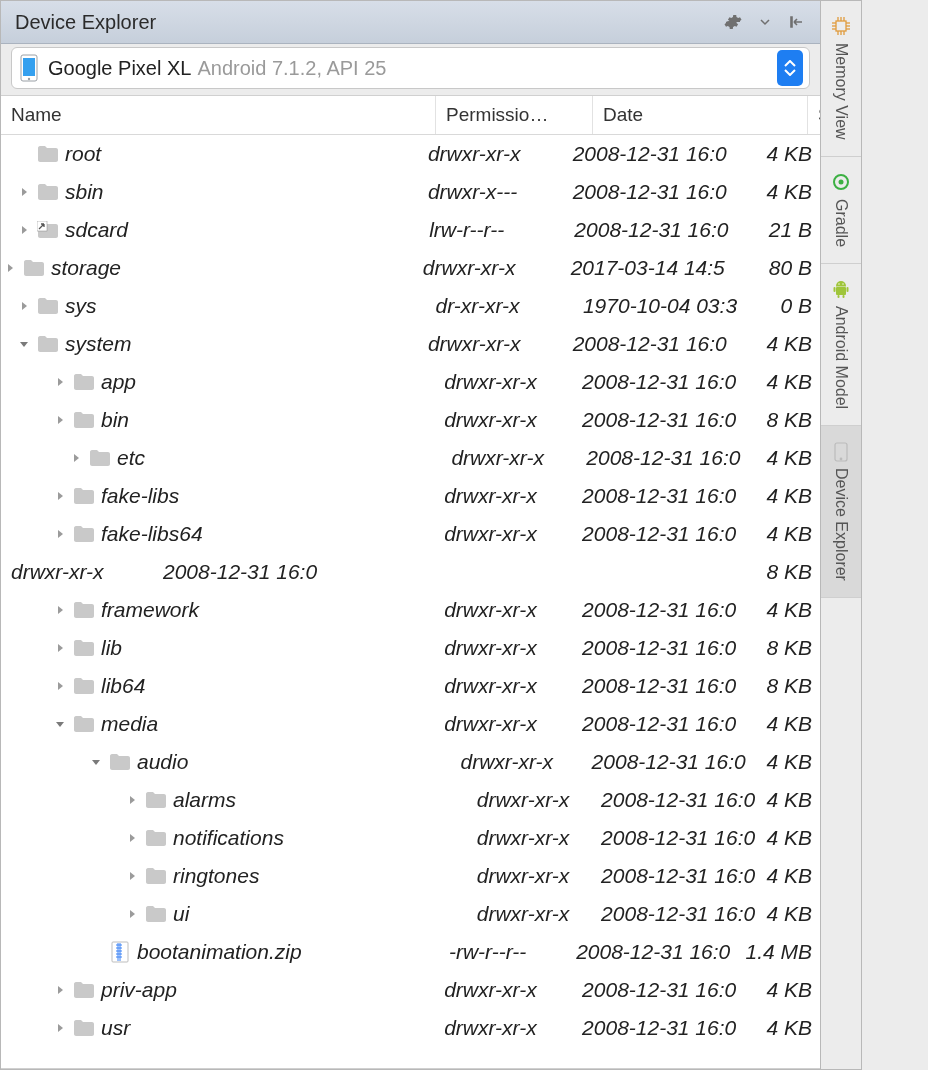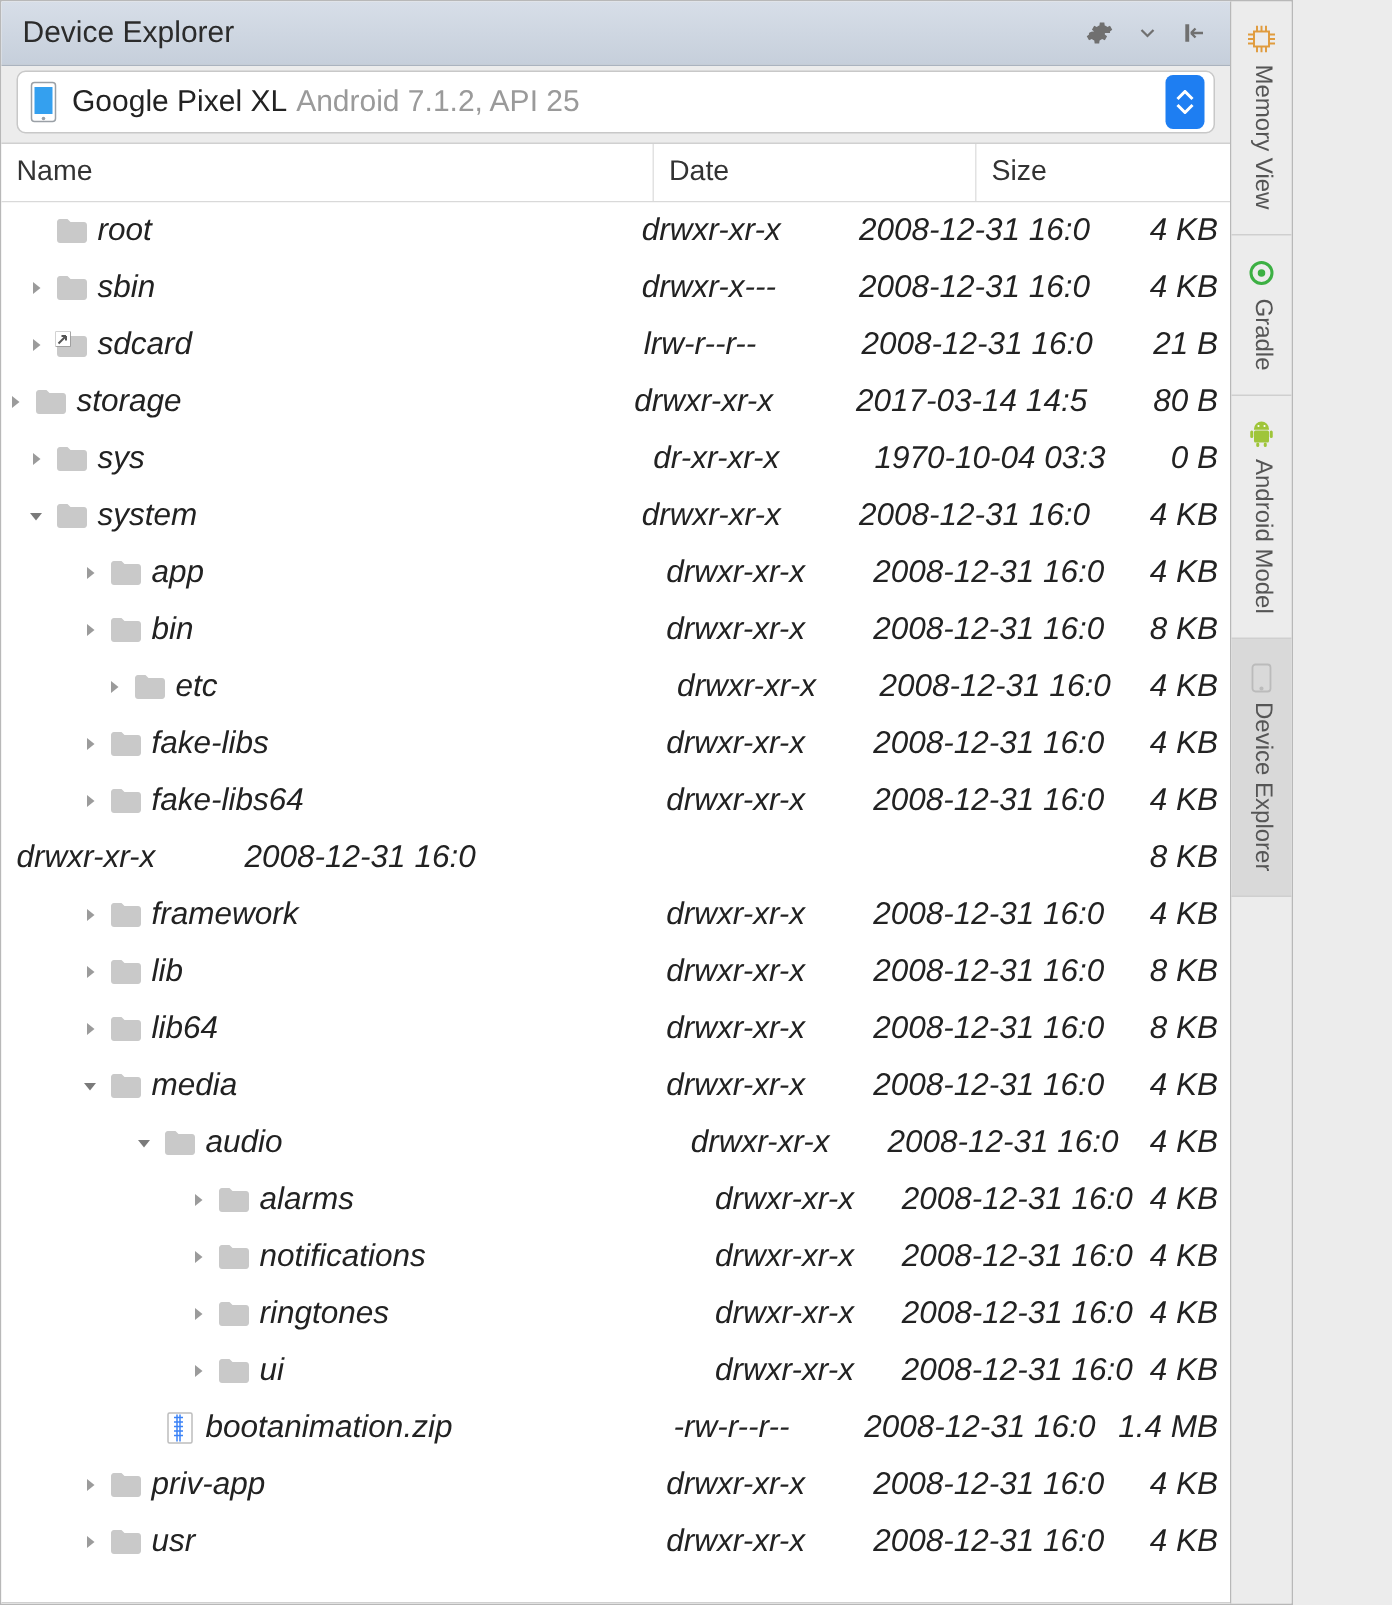--- a/index.html
+++ b/index.html
@@ -79,20 +79,21 @@
             </svg>
           <svg width="12" height="8" viewBox="0 0 12 8">
               <path d="M1 2l5 5 5-5" fill="none" stroke="#fff" stroke-width="2"></path>
             </svg>
         </span>
       </div>
     </div>
 
     <div id="columns">
       <div class="col-header col-name">Name</div>
+      <div class="col-header col-perm">Permissio…</div>
       <div class="col-header col-date">Date</div>
       <div class="col-header col-size">Size</div>
     </div>
 
     <div id="tree">
         <div class="row">
           <div class="c-name" style="padding-left: 14px;">
             <span class="disclosure"></span>
             <span class="folder-icon">
               <svg width="22" height="18" viewBox="0 0 22 18">

